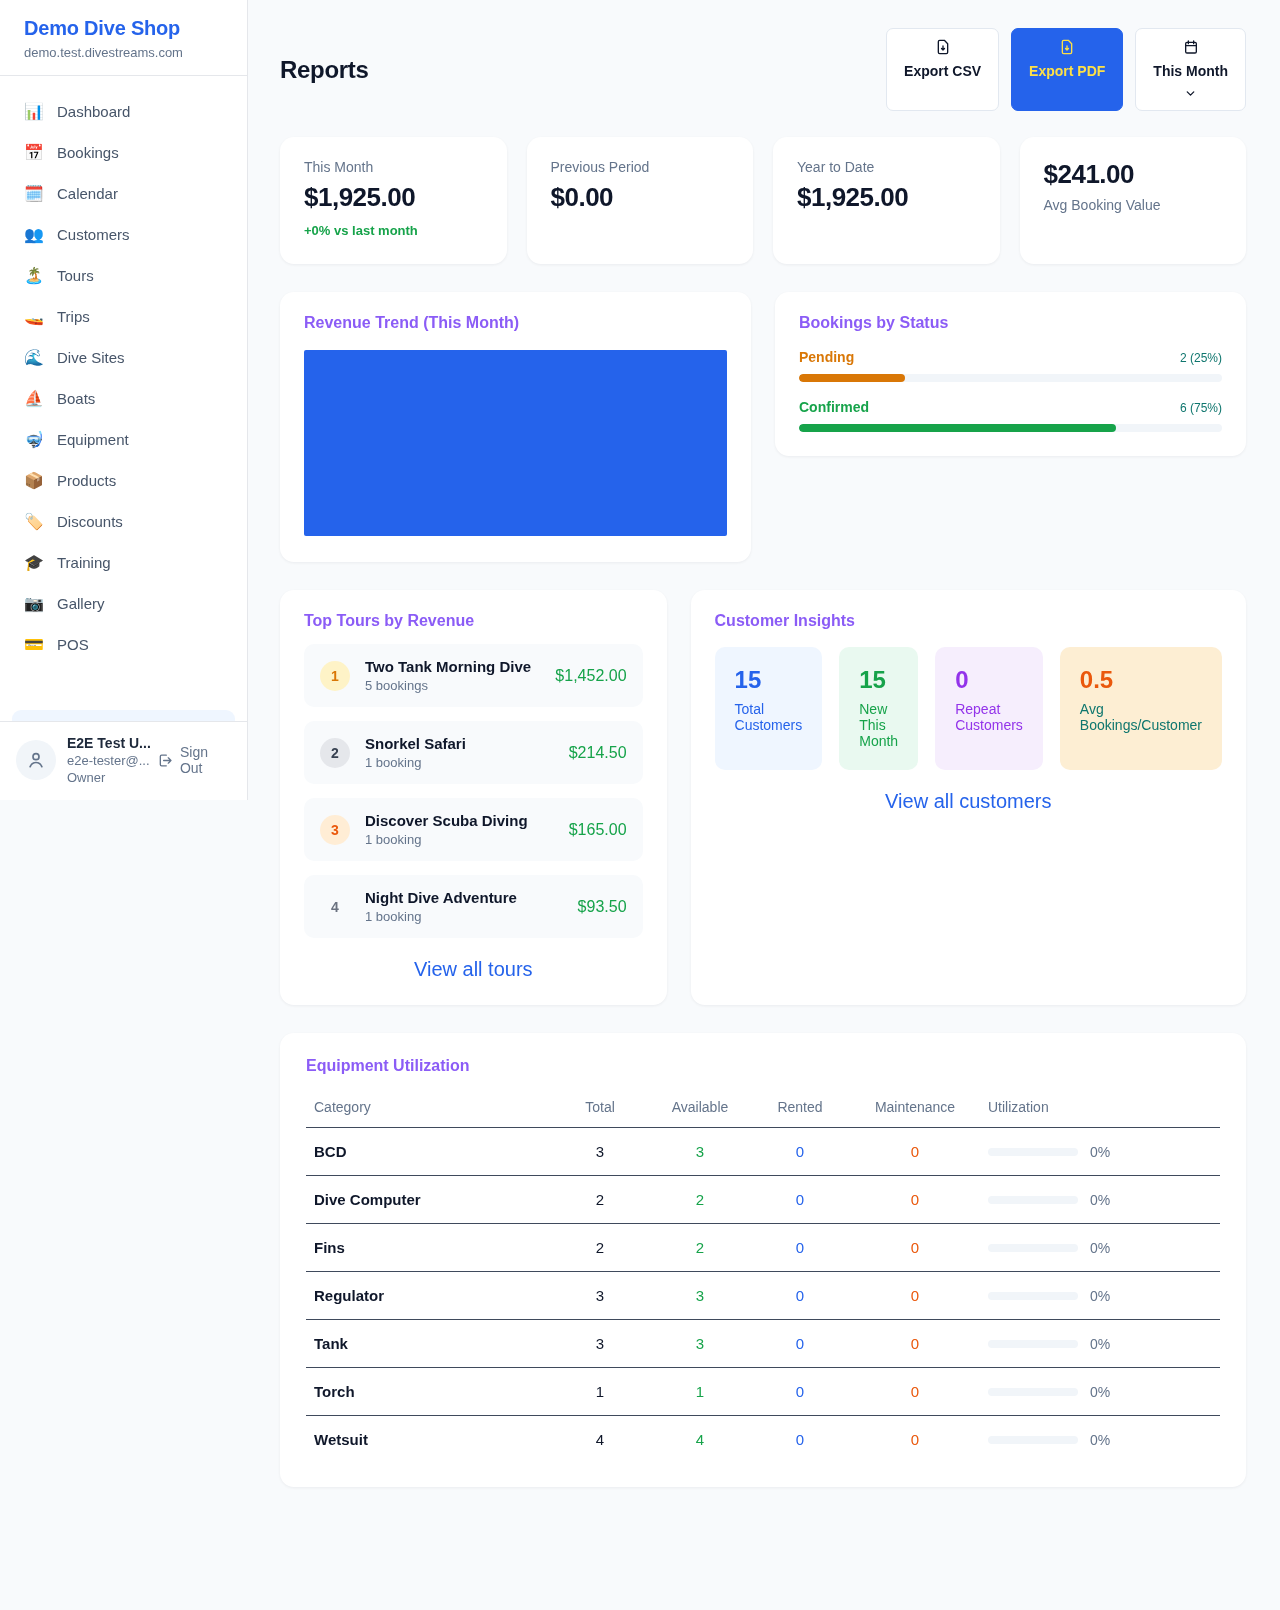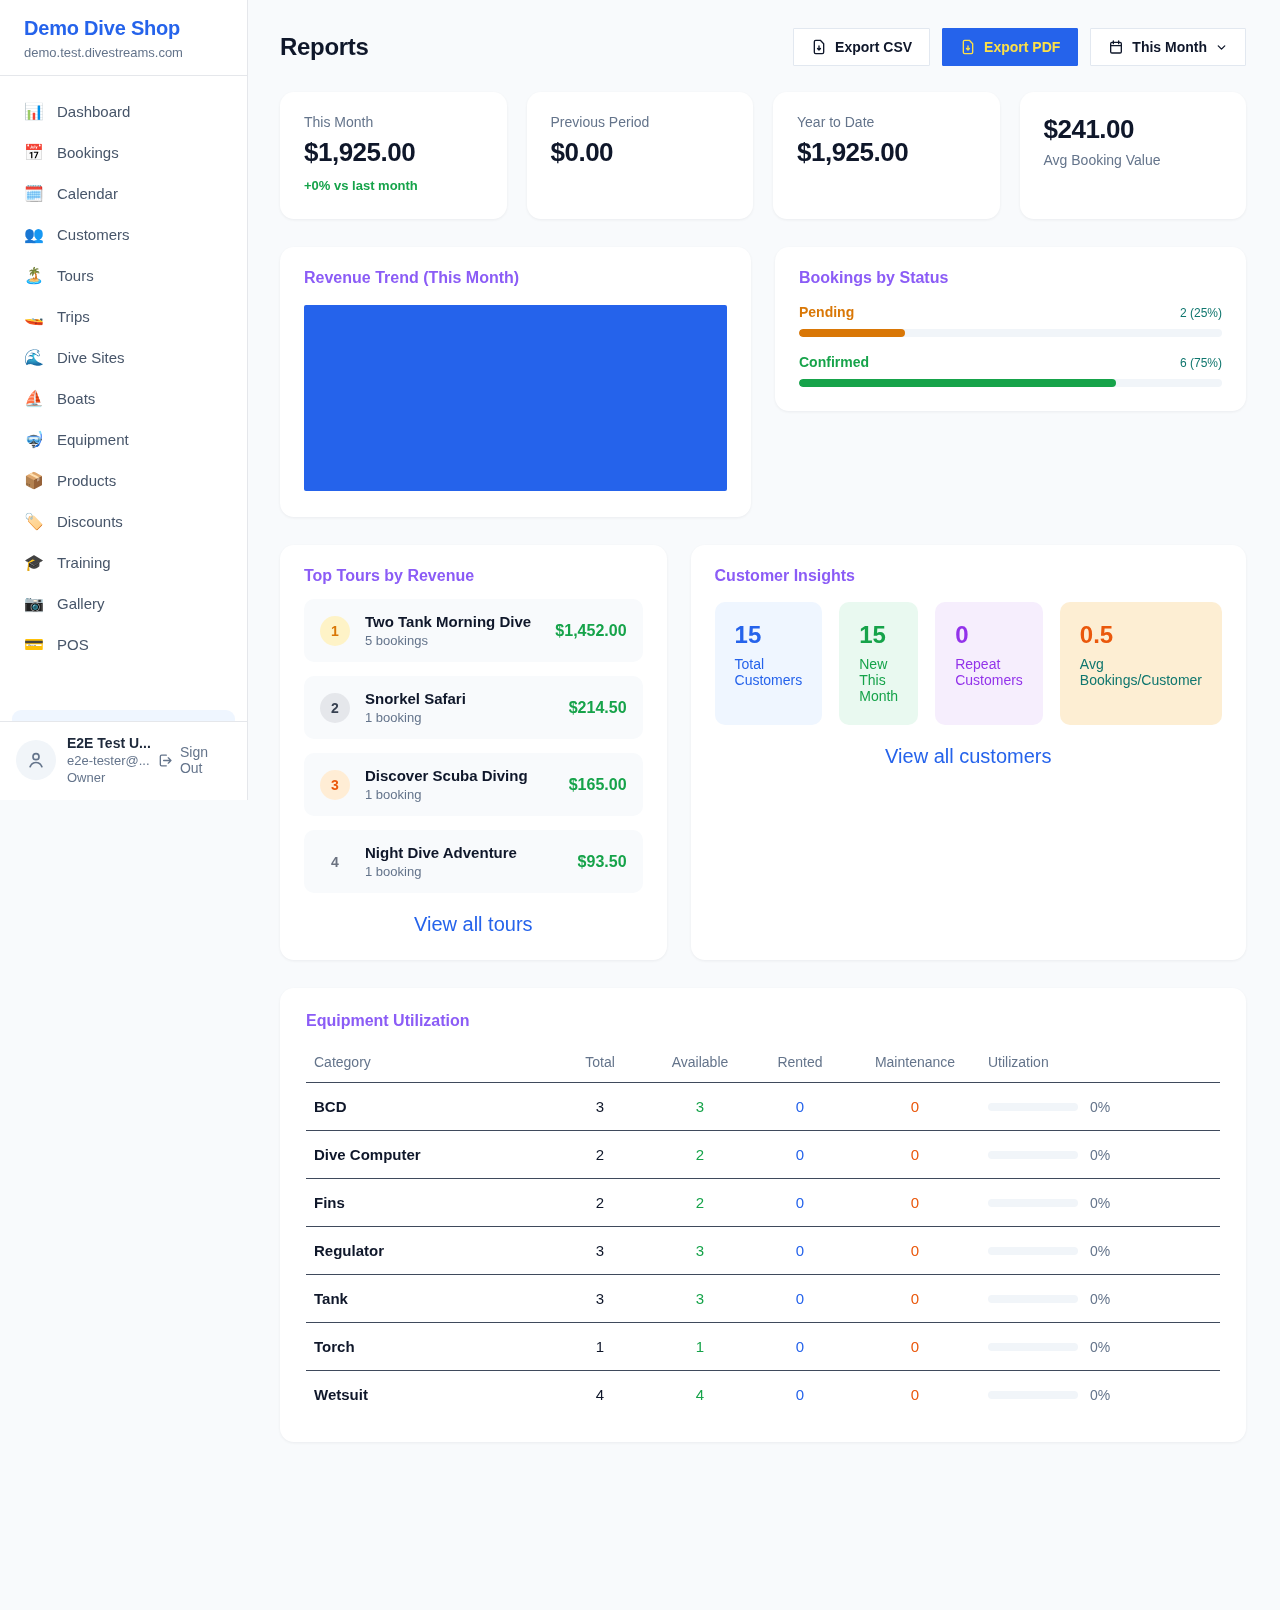--- a/index.html
+++ b/index.html
@@ -38,23 +38,24 @@
   .user-email, .user-role { font-size: 13px; color: #64748b; margin-top: 2px; white-space: nowrap; }
   .signout { margin-left: auto; display: flex; align-items: center; gap: 7px; color: #64748b; font-size: 14px; cursor: pointer; }
 
   
   .main { margin-left: 248px; padding: 28px 34px 40px 32px; }
   .page-header { display: flex; align-items: center; justify-content: space-between; margin-bottom: 26px; }
   .page-title { font-size: 24px; font-weight: 800; letter-spacing: -0.3px; }
   .header-actions { display: flex; gap: 12px; }
   .btn {
     display: inline-flex; align-items: center; gap: 8px; padding: 10px 17px;
-    border-radius: 1px; background: #fff; border: 1px solid #e2e8f0;
+    border-radius: 7px; background: #fff; border: 1px solid #e2e8f0;
     font-size: 14px; font-weight: 700; color: #0f172a; cursor: pointer;
     font-family: "Liberation Sans", sans-serif;
+    flex-direction: column;
   }
   .btn svg { display: block; }
   .btn-primary { background: #2563eb; border-color: #2563eb; color: #fde047; }
 
   .card { background: #fff; border-radius: 14px; box-shadow: 0 1px 3px rgba(15,23,42,0.06); }
   .card-title { font-size: 16px; font-weight: 700; color: #8b5cf6; }
 
   .stats-row { display: grid; grid-template-columns: repeat(4, 1fr); gap: 20px; margin-bottom: 28px; }
   .stat-card { padding: 22px 24px; min-height: 127px; }
   .stat-label { font-size: 14px; color: #64748b; }
@@ -82,21 +83,21 @@
     display: flex; align-items: center; gap: 15px; background: #f8fafc;
     border-radius: 10px; padding: 14px 16px; margin-top: 14px;
   }
   .rank {
     width: 30px; height: 30px; border-radius: 50%; flex: 0 0 auto;
     display: flex; align-items: center; justify-content: center;
     font-size: 14px; font-weight: 700;
   }
   .tour-name { font-size: 15px; font-weight: 700; }
   .tour-bookings { font-size: 13px; color: #64748b; margin-top: 3px; }
-  .tour-revenue { margin-left: auto; font-size: 16px; font-weight: 700; color: #16a34a; }
+  .tour-revenue { margin-left: auto; font-size: 16px; font-weight: 400; color: #16a34a; }
   .view-link { display: block; text-align: center; color: #2563eb; font-size: 20px; margin-top: 20px; cursor: pointer; text-decoration: none; }
 
   .insights-card { padding: 22px 24px 24px; }
   .insight-grid { display: grid; grid-template-columns: 1fr 1fr 1fr 1fr; gap: 17px; margin-top: 17px; }
   .tile { border-radius: 10px; padding: 19px 20px 21px; }
   .tile-value { font-size: 24px; font-weight: 800; }
   .tile-label { font-size: 14px; font-weight: 500; margin-top: 7px; }
 
   .equip-card { padding: 24px 26px 24px; margin-bottom: 30px; }
   table { width: 100%; border-collapse: collapse; margin-top: 12px; }

